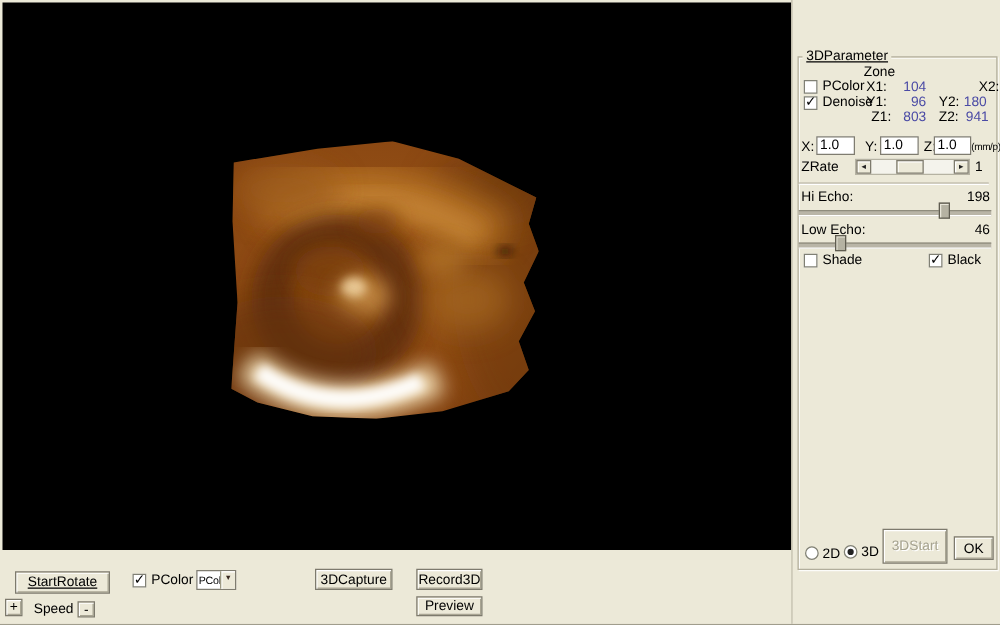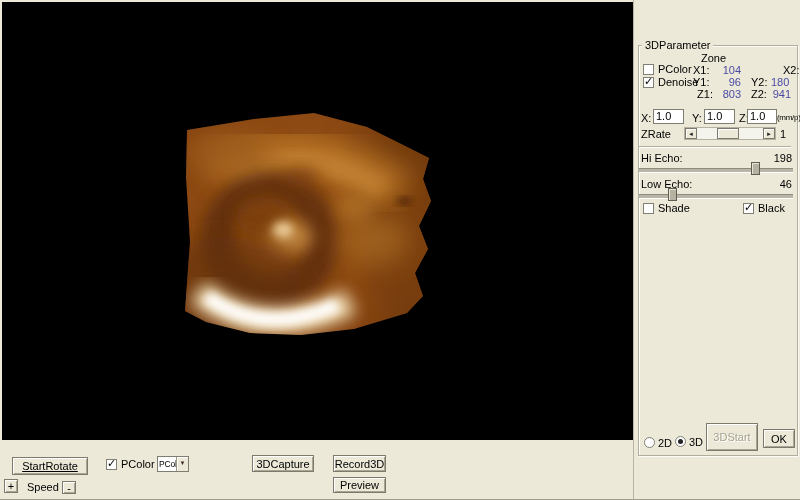--- a/index.html
+++ b/index.html
@@ -8,21 +8,21 @@
           border-bottom:1px solid #a09d8c;box-sizing:border-box;}
   
   #canvas{position:absolute;left:2px;top:2px;width:631px;height:438px;background:#000;}
   
   #rightPanel{position:absolute;left:633px;top:0;width:167px;height:500px;background:#ece9d8;
               border-left:1px solid #b9b5a4;box-sizing:border-box;}
   #bottomPanel{position:absolute;left:0;top:440px;width:633px;height:60px;background:#ece9d8;}
   .groupbox{position:absolute;border:1px solid #b2ae9c;
             box-shadow:inset 1px 1px 0 rgba(255,255,255,.85),1px 1px 0 rgba(255,255,255,.85);}
   .gb-title{position:absolute;top:-7px;left:3px;background:#ece9d8;padding:0 3px;font-size:11px;
-            line-height:12px;color:#000;white-space:nowrap;}
+            line-height:12px;color:#000;white-space:nowrap;text-decoration:underline;}
   .lbl{position:absolute;font-size:11px;line-height:12px;color:#000;white-space:nowrap;}
   .val-blue{color:#4a4aa5;}
   
   .btn{position:absolute;background:#ece9d8;border:1px solid #7d7a6d;
        box-shadow:inset 1px 1px 0 #ffffff,inset -1px -1px 0 #a9a593;
        font-family:inherit;font-size:11px;color:#000;text-align:center;padding:0;cursor:default;}
   .btn.disabled{color:#a6a390;text-shadow:1px 1px 0 #fff;}
   .cb{position:absolute;width:11px;height:11px;background:#fff;border:1px solid #808074;box-sizing:border-box;}
   .cb .mark{position:absolute;left:0px;top:-3px;font-size:11px;font-weight:bold;color:#000;}
   .radio{position:absolute;width:11px;height:11px;background:#fff;border:1px solid #808074;border-radius:50%;box-sizing:border-box;}
@@ -104,21 +104,21 @@
       <span class="gb-title">3DParameter</span>
     </div>
 
     <span class="cb" style="left:9px;top:64px;"></span>
     <span class="lbl" style="left:24px;top:63px;">PColor</span>
     <span class="cb" style="left:9px;top:77px;">
         <span class="mark">✓</span>
       </span>
     <span class="lbl" style="left:24px;top:76px;">Denoise</span>
 
-    <span class="lbl" style="left:67px;top:52px;text-align:center;">Zone</span>
+    <span class="lbl" style="left:57px;top:52px;text-align:center;">Zone</span>
     <div style="position:absolute;left:59px;top:64px;">
       <div style="display:flex;height:12px;font-size:11px;">
         <span style="width:20px;">X1:</span>
         <span class="val-blue" style="width:28px;text-align:right;">104</span>
         <span style="width:10px;"></span>
         <span style="width:20px;margin-left:32px;">X2:</span>
         <span class="val-blue" style="width:20px;text-align:right;">189</span>
       </div>
       <div style="display:flex;height:12px;font-size:11px;">
         <span style="width:20px;">Y1:</span>

